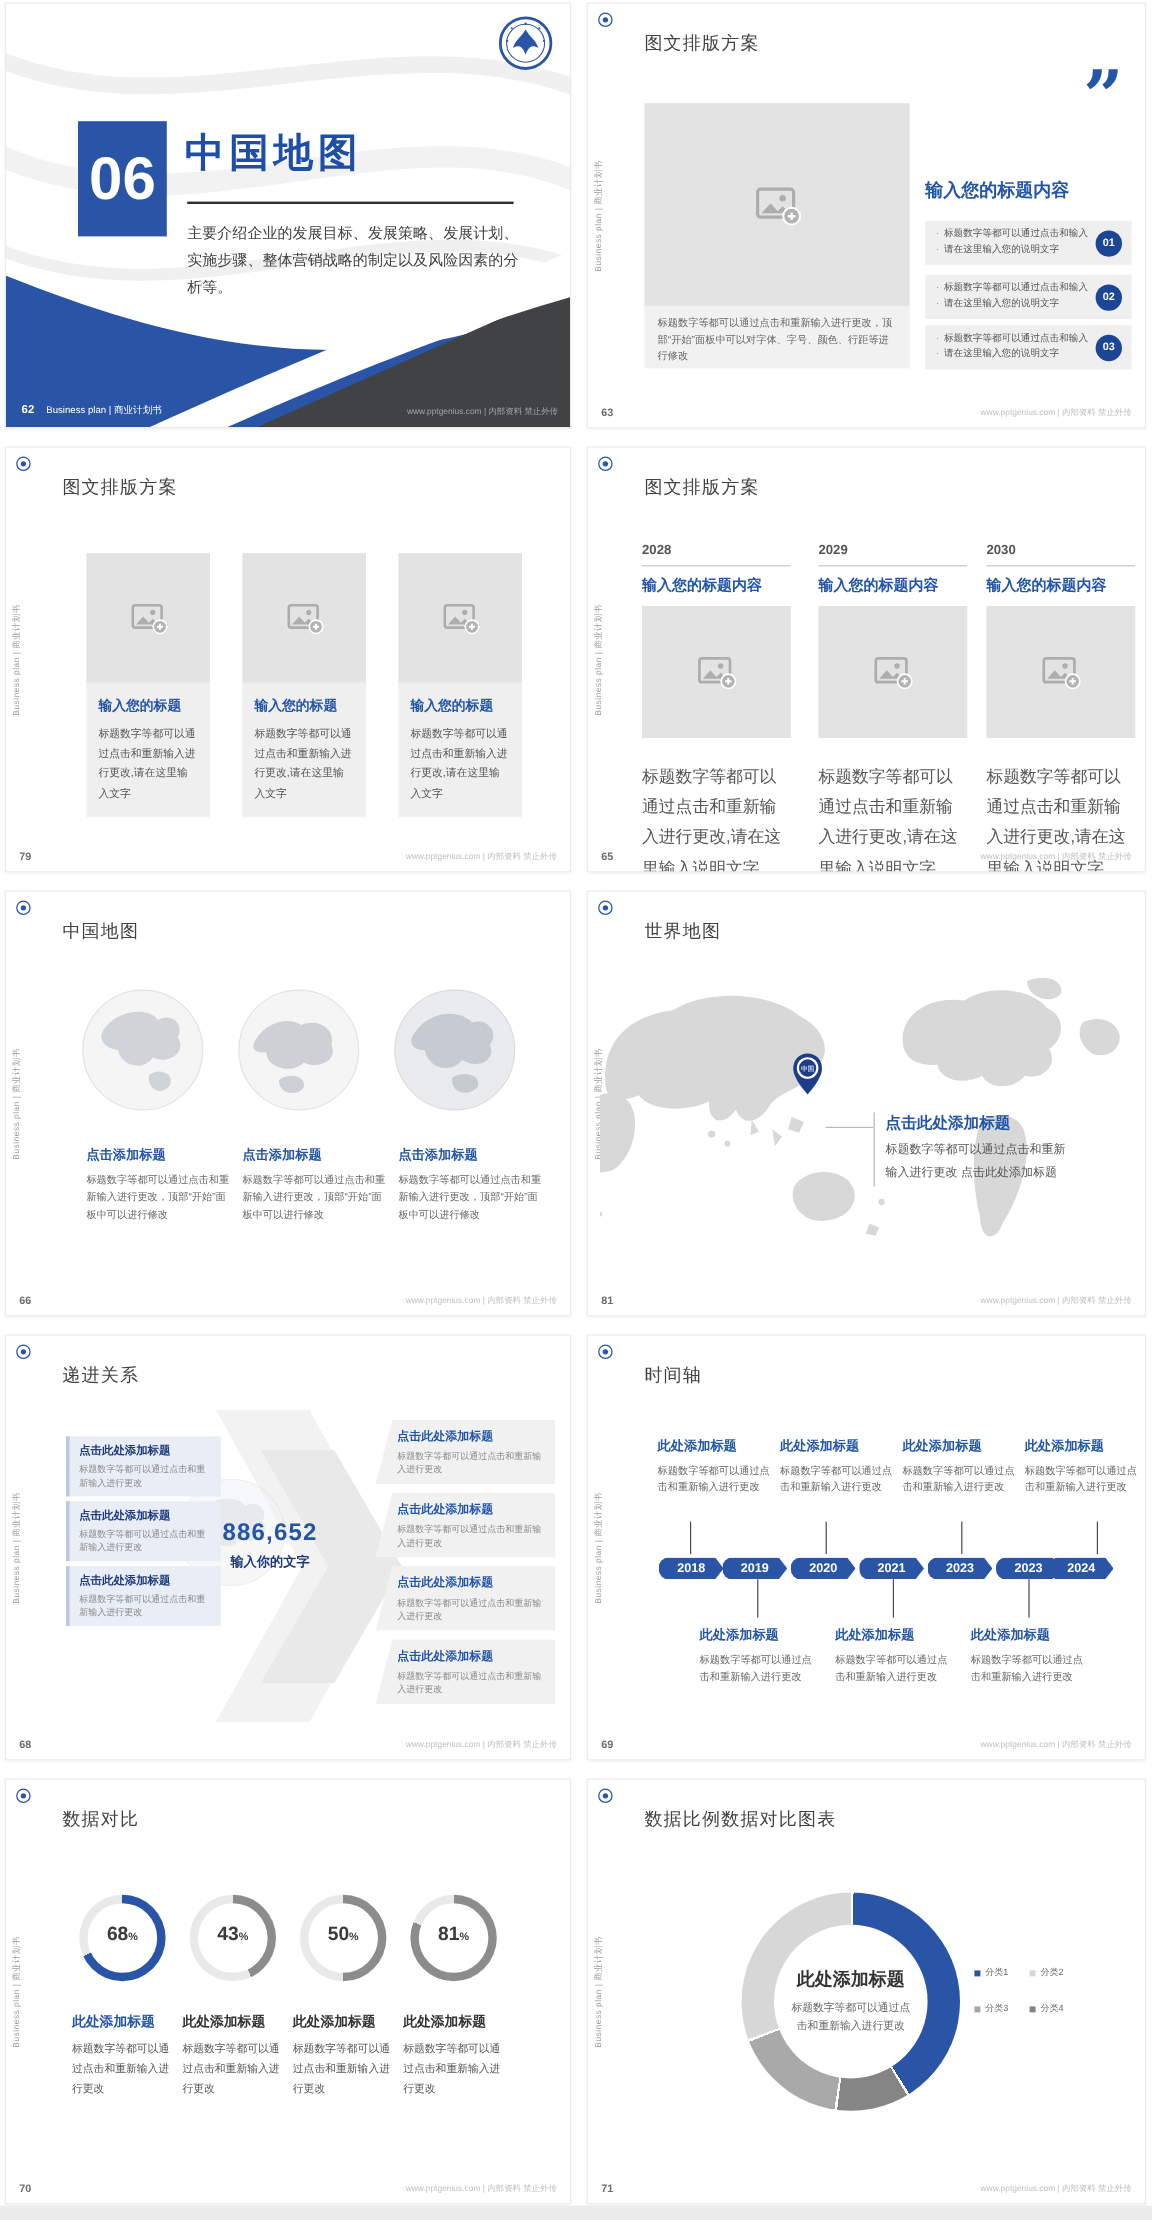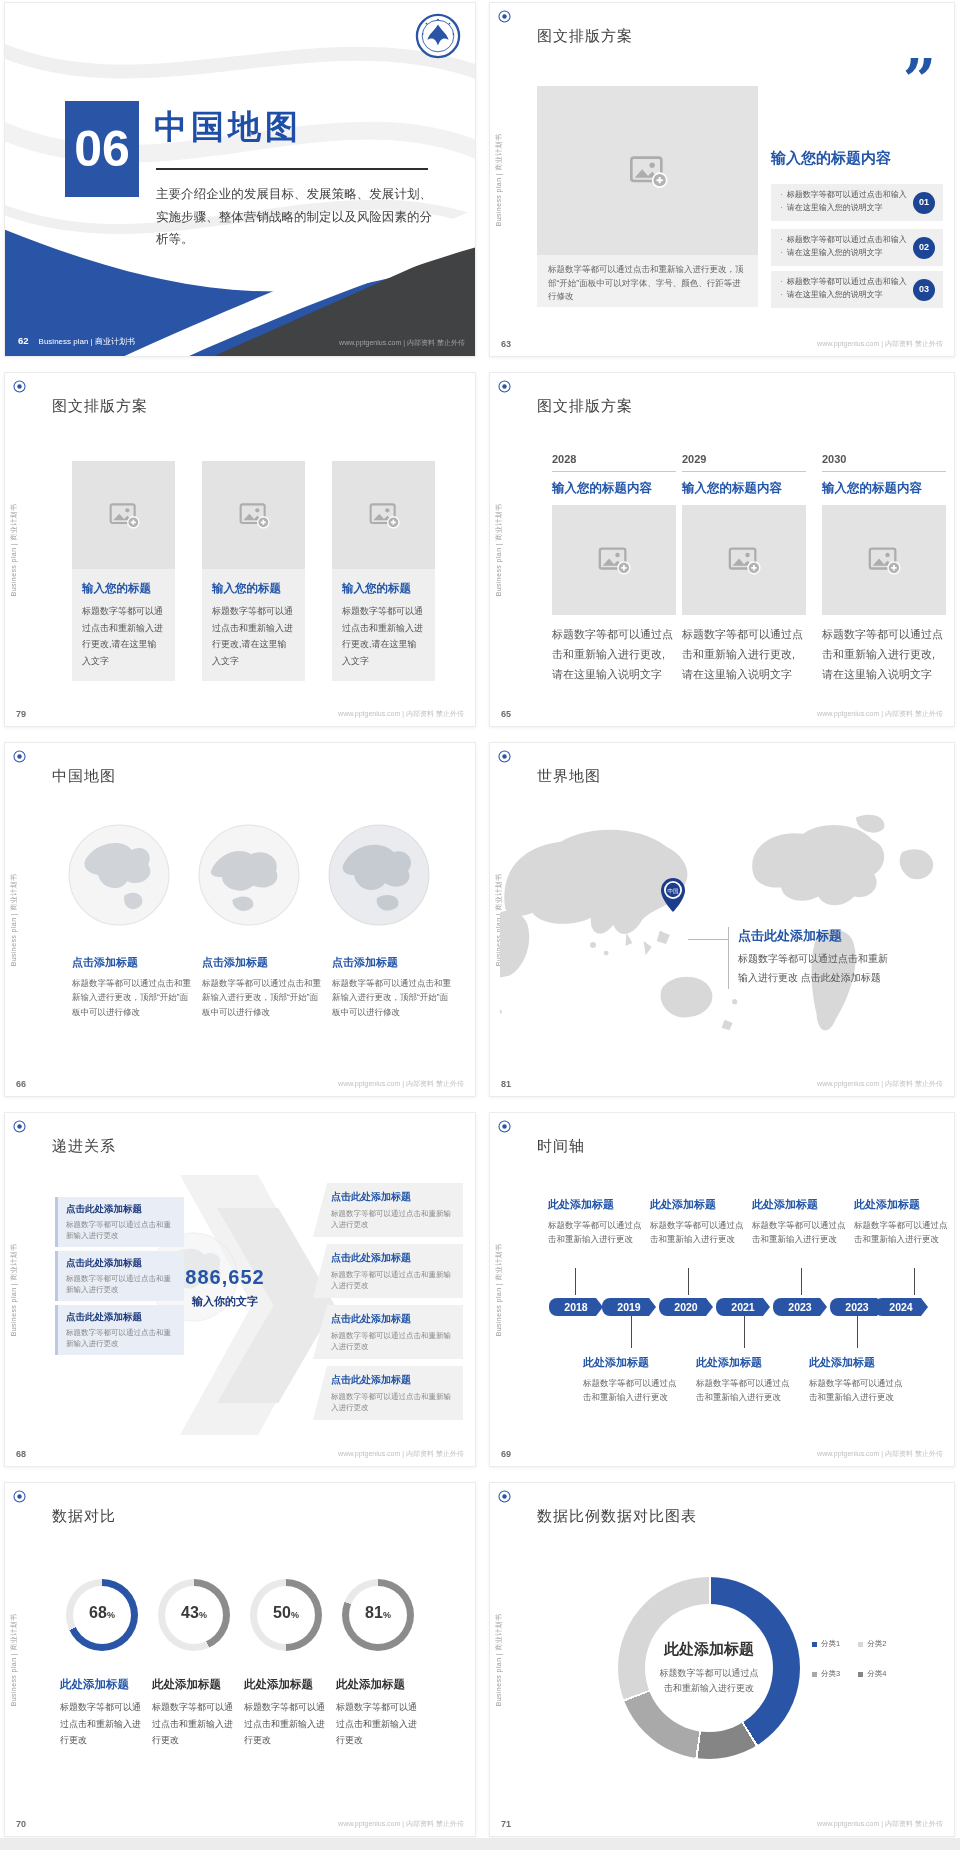--- a/index.html
+++ b/index.html
@@ -44,21 +44,21 @@
   .s64-ph{width:103px;height:108px}
   .s64-card{position:absolute;top:196px;width:103px;height:112px;background:#efefef;padding:12px 10px}
   .s64-card .h{font-size:11.5px;margin-bottom:7px}
   .s64-card .b{font-size:9px;line-height:1.85;color:#555}
 
   
   .s65-col{position:absolute;top:80px;width:124px}
   .s65-year{font-size:11px;font-weight:bold;color:#555;padding-bottom:6px;border-bottom:1px solid #c9c9c9}
   .s65-head{font-size:12.5px;margin-top:8px}
   .s65-ph{width:124px;height:110px}
-  .s65-body{font-size:11px;line-height:1.8;color:#555;margin-top:10px}
+  .s65-body{font-size:14px;line-height:1.8;color:#555;margin-top:20px}
 
   
   .s66-globe{position:absolute;top:80px;width:104px;height:104px}
   .s66-col{position:absolute;top:212px;width:120px}
   .s66-col .h{font-size:11px;margin-bottom:6px}
   .s66-col .b{font-size:8.5px;line-height:1.7;color:#666}
 
   
   .s67-map{position:absolute;left:10px;top:60px;width:445px;height:280px}
   .s67-pin{position:absolute;left:170px;top:134px;width:26px;height:36px}
@@ -236,21 +236,21 @@
   </div>
 
   <div class="slide">
     <svg class="mini-logo" viewBox="0 0 20 20">
         <circle cx="10" cy="10" r="8.5" fill="#fff" stroke="#2a54a6" stroke-width="1.6"></circle>
         <circle cx="10" cy="10" r="3.4" fill="#2a54a6"></circle>
       </svg>
     <div class="vside">Business plan | 商业计划书</div>
     <div class="stitle">图文排版方案</div>
 
-    <div class="s65-col" style="left:62px">
+    <div class="s65-col" style="left:45px">
       <div class="s65-year">2028</div>
       <div class="s65-head h-blue">输入您的标题内容</div>
       <div class="ph s65-ph" style="position:relative;margin-top:8px">
         <svg viewBox="0 0 24 24" width="34" height="34">
             <rect x="2" y="4" width="18" height="14" rx="1.5" fill="none" stroke="#adadad" stroke-width="1.6"></rect>
             <circle cx="14.5" cy="8.5" r="1.6" fill="#adadad"></circle>
             <path d="M4 16 l4.5-5 3.5 4 2.5-2.5 3.5 3.5 z" fill="#adadad"></path>
             <circle cx="19" cy="17.5" r="4.2" fill="#b3b3b3" stroke="#fff" stroke-width="1"></circle>
             <path d="M19 15.6 v3.8 M17.1 17.5 h3.8" stroke="#fff" stroke-width="1.2"></path>
           </svg>

